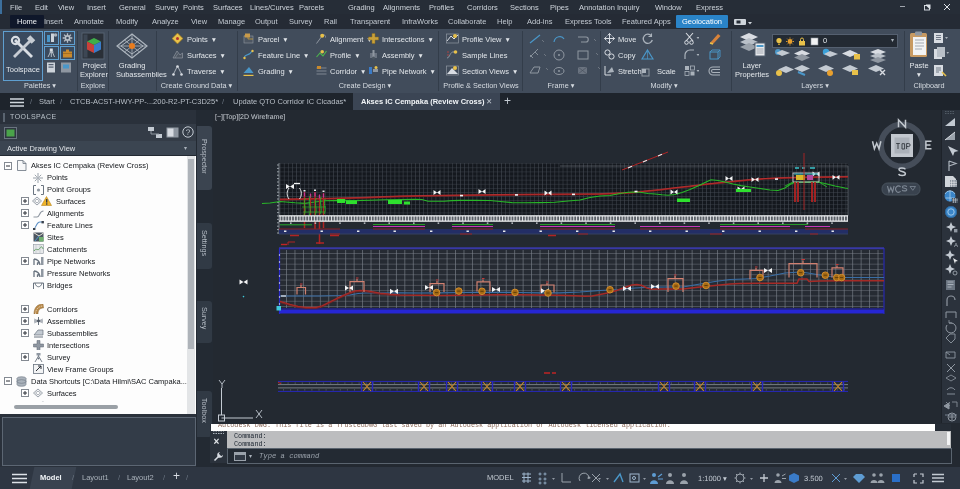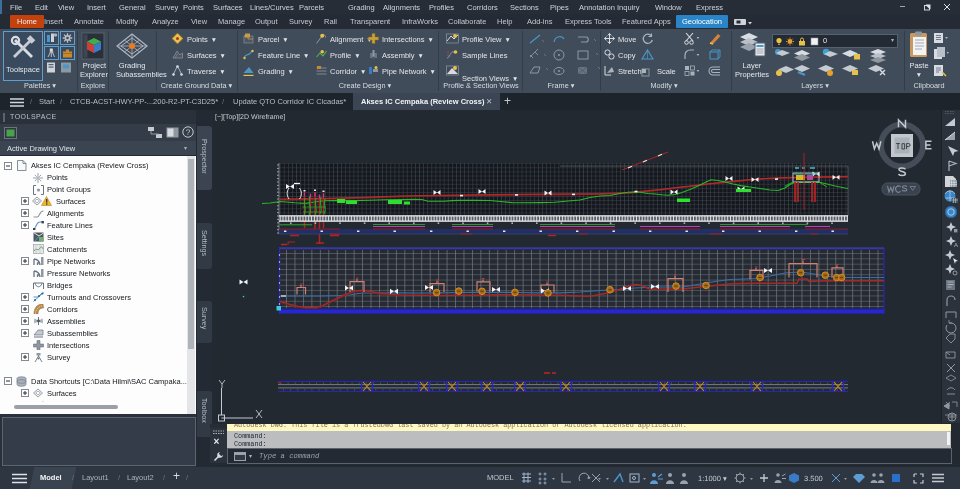--- a/index.html
+++ b/index.html
@@ -7,21 +7,21 @@
        font-family:"Liberation Sans",sans-serif;-webkit-font-smoothing:antialiased;}
   .abs{position:absolute;}
   svg text{-webkit-font-smoothing:antialiased;text-rendering:geometricPrecision;}
   #app{position:relative;width:960px;height:489px;}
   
   #menubar{left:0;top:0;width:960px;height:14px;background:#262d37;color:#cdd3da;
            font-size:7.5px;}
   #menubar .m{position:absolute;top:3px;}
   #tabrow{left:0;top:14px;width:960px;height:15px;background:#252b35;color:#c3cad2;font-size:7.5px;}
   #tabrow .t{position:absolute;top:3px;}
-  .tab-active{background:#c2410c;color:#eef1f4;padding:2px 7px;border-radius:1px;}
+  .tab-active{background:#0f172a;color:#eef1f4;padding:2px 7px;border-radius:1px;}
   
   #ribbon{left:0;top:29px;width:960px;height:64px;background:#414c5b;color:#dfe3e8;font-size:7.5px;}
   .rsep{position:absolute;top:2px;width:1px;height:60px;background:#333d4a;}
   .rlabel{position:absolute;top:52px;font-size:7.3px;color:#d6dbe1;text-align:center;}
   .rtxt{position:absolute;font-size:7.5px;color:#e2e6ea;}
   
   #doctabs{left:0;top:93px;width:960px;height:17px;background:#1e242c;color:#b7bec6;font-size:7.5px;}
   
   #toolspace{left:0;top:110px;width:196px;height:357px;background:#2a313b;}
   #ts-head{left:0;top:0;width:196px;height:14px;background:#2a313b;color:#b9c1c9;font-size:7px;}
@@ -243,21 +243,21 @@
         <path d="M1 9 C4 9 4 2 8 3" fill="none" stroke="#8f97a1" stroke-width="1"></path>
         <circle cx="9.5" cy="3" r="1.8" fill="#e8c14a"></circle>
         <path d="M1 6 h2 M1 3 h2" stroke="#c8403a" stroke-width="0.8"></path>
       </svg>
     <div class="rtxt" style="left:462px;top:22px;">Sample Lines</div>
     <svg class="abs" style="left:446px;top:36px" width="13" height="11" viewBox="0 0 13 11">
         <rect x="0.5" y="1" width="12" height="9" fill="none" stroke="#8f97a1" stroke-width="0.7"></rect>
         <path d="M1 9 L6 3 L12 9 Z" fill="#d8dce2"></path>
         <circle cx="9" cy="3" r="2" fill="#e8c14a"></circle>
       </svg>
-    <div class="rtxt" style="left:462px;top:45px;">Section Views &nbsp;▾</div>
+    <div class="rtxt" style="left:462px;top:38px;">Section Views &nbsp;▾</div>
     <div class="rlabel" style="left:440px;width:82px;">Profile &amp; Section Views</div>
 
     <svg class="abs" style="left:528px;top:4px" width="72" height="44" viewBox="0 0 72 44">
       <path d="M2 10 L12 2" stroke="#4a97c9" stroke-width="1.2"></path>
         <path d="M16 6 l0 0" stroke="#8f97a1"></path>
       <path d="M26 9 C27 3 34 2 36 6" fill="none" stroke="#4a97c9" stroke-width="1.2"></path>
       <path d="M50 4 h8 c3 0 3 5 0 5 h-5" fill="none" stroke="#8f97a1" stroke-width="1.2"></path>
       <path d="M2 22 l3 3 m2 -6 l3 3 m-8 2 l8 -8" stroke="#8f97a1" stroke-width="0.9"></path>
       <circle cx="31" cy="22" r="5" fill="none" stroke="#8f97a1" stroke-width="1"></circle>
         <circle cx="31" cy="22" r="1" fill="#8f97a1"></circle>
@@ -856,33 +856,20 @@
             <rect x="8" y="1" width="2.5" height="8" fill="#8f97a1"></rect>
           </svg>
         <span class="abs" style="left:47px;top:1px">Pressure Networks</span>
       </div>
       <div class="trow" style="top:123.5px">
         <svg class="abs" style="left:33px;top:1px" width="11" height="9">
             <path d="M0.5 2 h10 M0.5 2 v6 M10.5 2 v6 M2 2 C3 7 8 7 9 2" fill="none" stroke="#6a7480" stroke-width="1"></path>
           </svg>
         <span class="abs" style="left:47px;top:1px">Bridges</span>
       </div>
-      <div class="trow" style="top:135.5px">
-        <svg class="abs" style="left:21px;top:1.5px" width="8" height="8">
-            <rect x="0.5" y="0.5" width="7" height="7" fill="#fff" stroke="#848a92"></rect>
-            <path d="M2 4 h4 M4 2 v4" stroke="#2a2f36" stroke-width="1"></path>
-          </svg>
-        <svg class="abs" style="left:33px;top:0.5px" width="11" height="10">
-            <path d="M0.5 9.5 L10.5 0.5 M0.5 5 L5 5 M5 5 L9 1" stroke="#4a97c9" stroke-width="1"></path>
-            <circle cx="2" cy="8" r="1" fill="#2a5f8f"></circle>
-            <circle cx="6" cy="4" r="1" fill="#2a5f8f"></circle>
-            <circle cx="9.5" cy="1.5" r="1" fill="#2a5f8f"></circle>
-          </svg>
-        <span class="abs" style="left:47px;top:1px">Turnouts and Crossovers</span>
-      </div>
       <div class="trow" style="top:147.5px">
         <svg class="abs" style="left:21px;top:1.5px" width="8" height="8">
             <rect x="0.5" y="0.5" width="7" height="7" fill="#fff" stroke="#848a92"></rect>
             <path d="M2 4 h4 M4 2 v4" stroke="#2a2f36" stroke-width="1"></path>
           </svg>
         <svg class="abs" style="left:33px;top:0.5px" width="11" height="10">
             <path d="M1 10 C1 4 4 0 10 0 L10.5 4 C7 4 5 6 5 10 Z" fill="#b98a4a" stroke="#8a6530" stroke-width="0.5"></path>
             <path d="M2.5 10 C2.5 5.5 5.5 2 10.2 2" fill="none" stroke="#f2e8d8" stroke-width="0.7" stroke-dasharray="1.5 1"></path>
           </svg>
         <span class="abs" style="left:47px;top:1px">Corridors</span>
@@ -920,20 +907,27 @@
         <svg class="abs" style="left:21px;top:1.5px" width="8" height="8">
             <rect x="0.5" y="0.5" width="7" height="7" fill="#fff" stroke="#848a92"></rect>
             <path d="M2 4 h4 M4 2 v4" stroke="#2a2f36" stroke-width="1"></path>
           </svg>
         <svg class="abs" style="left:33px;top:0.5px" width="11" height="10">
             <path d="M2 10 L5.5 4 L9 10 M5.5 4 V1.5" stroke="#6a7480" stroke-width="0.9" fill="none"></path>
             <rect x="3.5" y="1" width="4" height="2.5" fill="#8f97a1"></rect>
             <circle cx="5.5" cy="6.5" r="1" fill="#6a7480"></circle>
           </svg>
         <span class="abs" style="left:47px;top:1px">Survey</span>
+      </div>
+      <div class="trow" style="top:207.5px">
+        <svg class="abs" style="left:33px;top:0.5px" width="11" height="10">
+            <rect x="0.5" y="0.5" width="10" height="9" fill="#f2f3f4" stroke="#6a7480" stroke-width="0.8"></rect>
+            <path d="M3 7 L8 2 M8 2 h-3 M8 2 v3" stroke="#2a2f36" stroke-width="1"></path>
+          </svg>
+        <span class="abs" style="left:47px;top:1px">View Frame Groups</span>
       </div>
       <div class="trow" style="top:219.5px">
         <svg class="abs" style="left:4px;top:1.5px" width="8" height="8">
             <rect x="0.5" y="0.5" width="7" height="7" fill="#fff" stroke="#848a92"></rect>
             <path d="M2 4 h4" stroke="#2a2f36" stroke-width="1"></path>
           </svg>
         <svg class="abs" style="left:16px;top:0" width="11" height="11">
             <ellipse cx="5.5" cy="2.5" rx="4.5" ry="1.8" fill="#aab2bb" stroke="#6a7480" stroke-width="0.6"></ellipse>
             <path d="M1 2.5 V8.5 A4.5 1.8 0 0 0 10 8.5 V2.5" fill="#aab2bb" stroke="#6a7480" stroke-width="0.6"></path>
             <ellipse cx="5.5" cy="5.5" rx="4.5" ry="1.8" fill="none" stroke="#6a7480" stroke-width="0.6"></ellipse>
@@ -984,21 +978,21 @@
       <svg style="position:absolute;left:3px;top:2px" width="12" height="6">
           <path d="M0 1 h11 M0 3.5 h11" stroke="#aab2bb" stroke-width="1" stroke-dasharray="1.5 1"></path>
         </svg>
       <span style="position:absolute;left:3.5px;top:8px;color:#e4e8ec;font-size:10px;font-weight:bold;">×</span>
       <svg style="position:absolute;left:3px;top:23px" width="11" height="11" viewBox="0 0 11 11">
           <path d="M1.5 9.5 L5.5 5.5" stroke="#d8dce2" stroke-width="1.6"></path>
           <path d="M9.8 3.8 a2.8 2.8 0 1 1 -2.6 -2.6 l-1.4 1.4 1.2 1.4 1.4 1.2 z" fill="#d8dce2"></path>
         </svg>
     </div>
 
-    <div style="position:absolute;left:17px;top:0;width:724px;height:7px;background:#fef9c3;overflow:hidden;">
+    <div style="position:absolute;left:1px;top:0;width:724px;height:7px;background:#ffffff;overflow:hidden;">
       <span style="position:absolute;left:7px;top:-3px;color:#8a6a5a;font-family:'Liberation Mono',monospace;font-size:6.8px;">Autodesk DWG.  This file is a TrustedDWG last saved by an Autodesk application or Autodesk licensed application.</span>
     </div>
 
     <div style="position:absolute;left:17px;top:7px;width:724px;height:17px;background:#bcbdbf;color:#1c2530;font-family:'Liberation Mono',monospace;font-size:6.8px;">
       <span style="position:absolute;left:7px;top:1px;">Command:</span>
       <span style="position:absolute;left:7px;top:9px;">Command:</span>
       <div style="position:absolute;right:1px;top:1px;width:3px;height:13px;background:#f2f3f4;"></div>
     </div>
 
     <div style="position:absolute;left:17px;top:24px;width:723px;height:14px;background:#232a33;border:0.5px solid #5a646f;">

